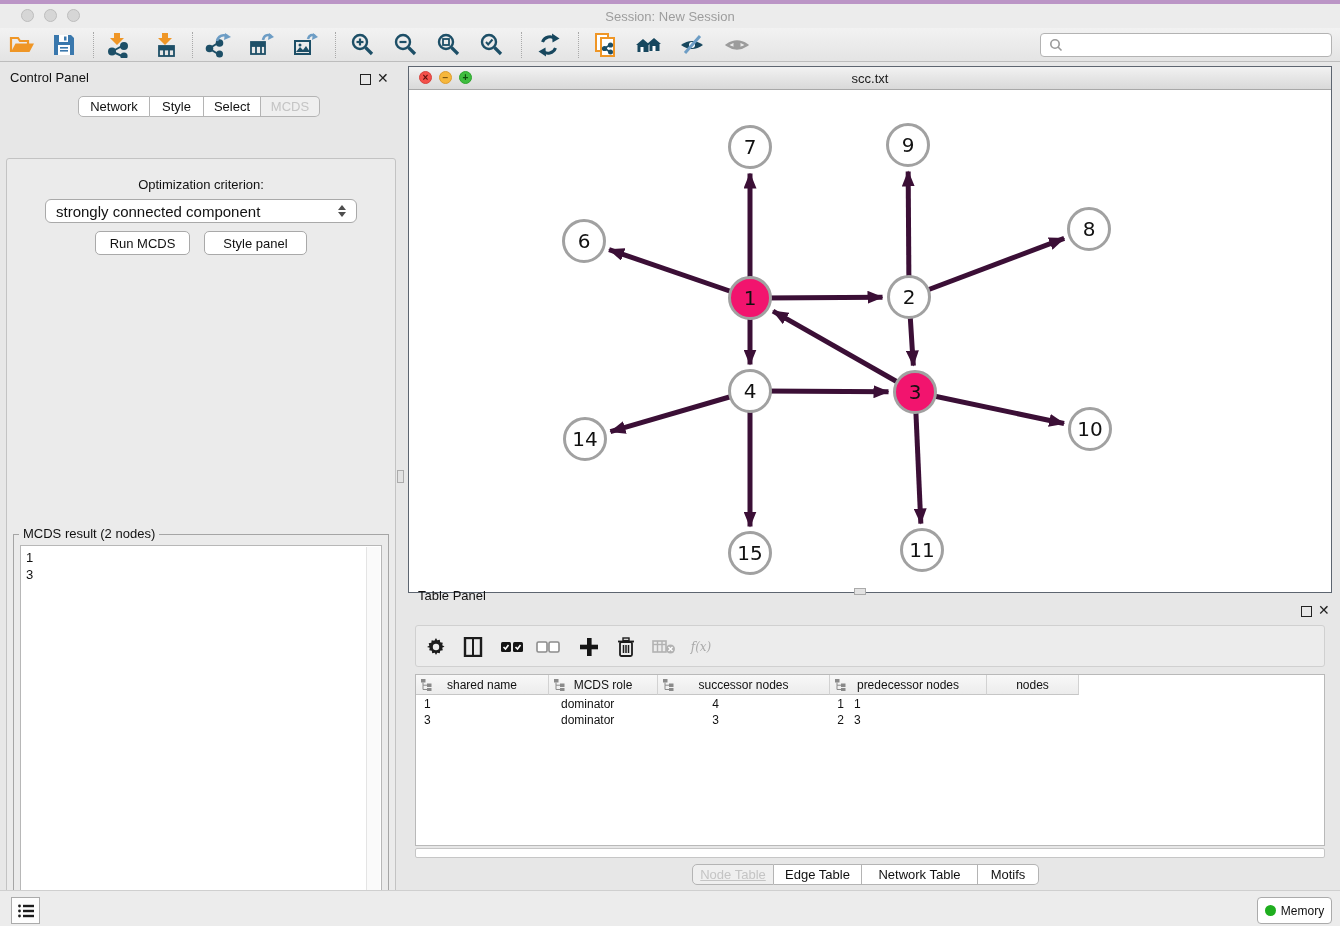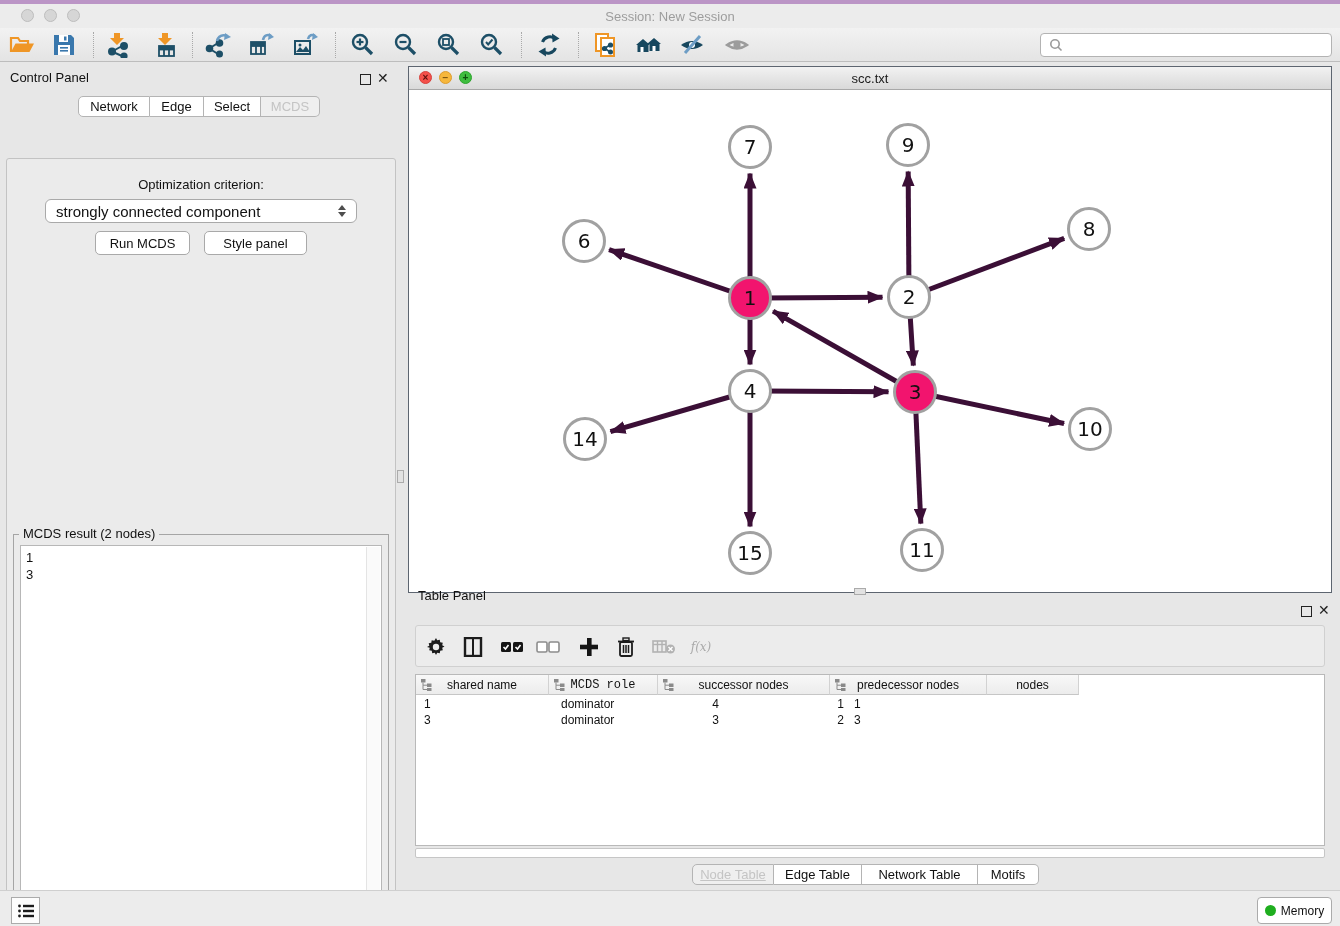--- a/index.html
+++ b/index.html
@@ -289,21 +289,21 @@
     <input placeholder="" style="">
   </div>
 </div>
 
 <span id="cp-title" class="abs">Control Panel</span>
 <span class="panel-float" style="left:360px;top:74px"></span>
 <span class="panel-close" style="left:377px;top:72px">✕</span>
 
 <div id="cp-tabs" class="abs">
     <div class="seg first" style="width: 72px;">Network</div>
-    <div class="seg" style="width: 54px;">Edge</div>
+    <div class="seg" style="width: 54px;">Style</div>
     <div class="seg" style="width: 57px;">Select</div>
     <div class="seg last active" style="width: 59px;">MCDS</div>
   </div>
 
 <div id="cp-body" class="abs">
   <div id="opt-label">Optimization criterion:</div>
   <div id="opt-select">
     <span class="sel-text">strongly connected component</span>
     <svg width="16" height="16" viewBox="0 0 16 16" style="margin-right:6px">
         <polygon points="8,2 12,7 4,7" fill="#4d4d4d"></polygon>
@@ -451,21 +451,21 @@
         <svg class="tree" width="11" height="12" viewBox="0 0 11 12">
           <g fill="#8a8a8a">
             <rect x="0" y="0" width="4.5" height="3.5"></rect>
             <rect x="6" y="4.5" width="4.5" height="3.5"></rect>
             <rect x="6" y="9" width="4.5" height="3"></rect>
           </g>
           <path d="M2 3.5 V6.2 h4 M2 6.2 V10.5 h4" fill="none" stroke="#8a8a8a" stroke-width="1"></path>
         </svg>
         <span>shared name</span>
       </div>
-      <div class="th-cell" style="left: 133px; width: 109px; font-family: Liberation Mono, monospace;">
+      <div class="th-cell" style="left: 133px; width: 109px;">
         <svg class="tree" width="11" height="12" viewBox="0 0 11 12">
           <g fill="#8a8a8a">
             <rect x="0" y="0" width="4.5" height="3.5"></rect>
             <rect x="6" y="4.5" width="4.5" height="3.5"></rect>
             <rect x="6" y="9" width="4.5" height="3"></rect>
           </g>
           <path d="M2 3.5 V6.2 h4 M2 6.2 V10.5 h4" fill="none" stroke="#8a8a8a" stroke-width="1"></path>
         </svg>
         <span>MCDS role</span>
       </div>

